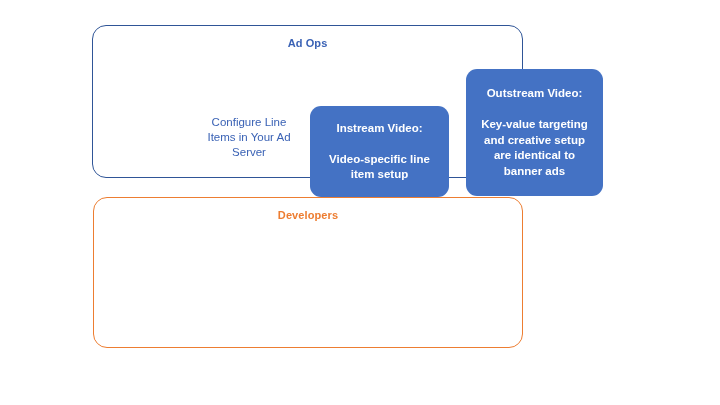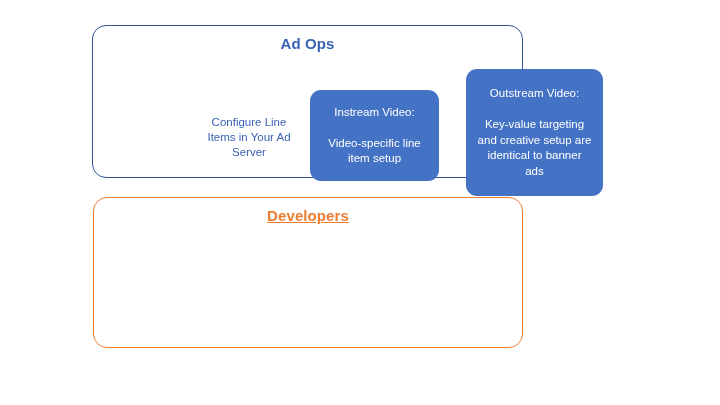--- a/index.html
+++ b/index.html
@@ -45,32 +45,31 @@
     height: 151px;
     border: 1.2px solid #ED7D31;
   }
 
   .group-title {
     position: absolute;
     left: 0;
     width: 100%;
     text-align: center;
     font-weight: bold;
-    font-size: 15px;
+    font-size: 11px;
     letter-spacing: 0.1px;
     line-height: 13px;
   }
   .group-title.adops {
     top: 11px;
     color: #3A62B5;
   }
   .group-title.devs {
     top: 11px;
     color: #ED7D31;
-    text-decoration: underline;
   }
 
   
   .text-node {
     position: absolute;
     display: flex;
     align-items: flex-end;
     justify-content: center;
     text-align: center;
     color: #3A62B5;
@@ -91,27 +90,28 @@
     box-sizing: border-box;
     display: flex;
     align-items: center;
     justify-content: center;
     text-align: center;
     color: #ffffff;
     border-radius: 11px;
     padding: 2px 11px;
     font-size: 11.5px;
     line-height: 15.5px;
+    font-weight: bold;
   }
   .box.blue { background: #4472C4; }
 
   .box-instream {
     left: 217px;
-    top: 64px;
-    width: 129px;
+    top: 80px;
+    width: 139px;
     height: 91px;
   }
   .box-outstream {
     left: 373px;
     top: 43px;
     width: 137px;
     height: 127px;
   }
 
   .box-text {

